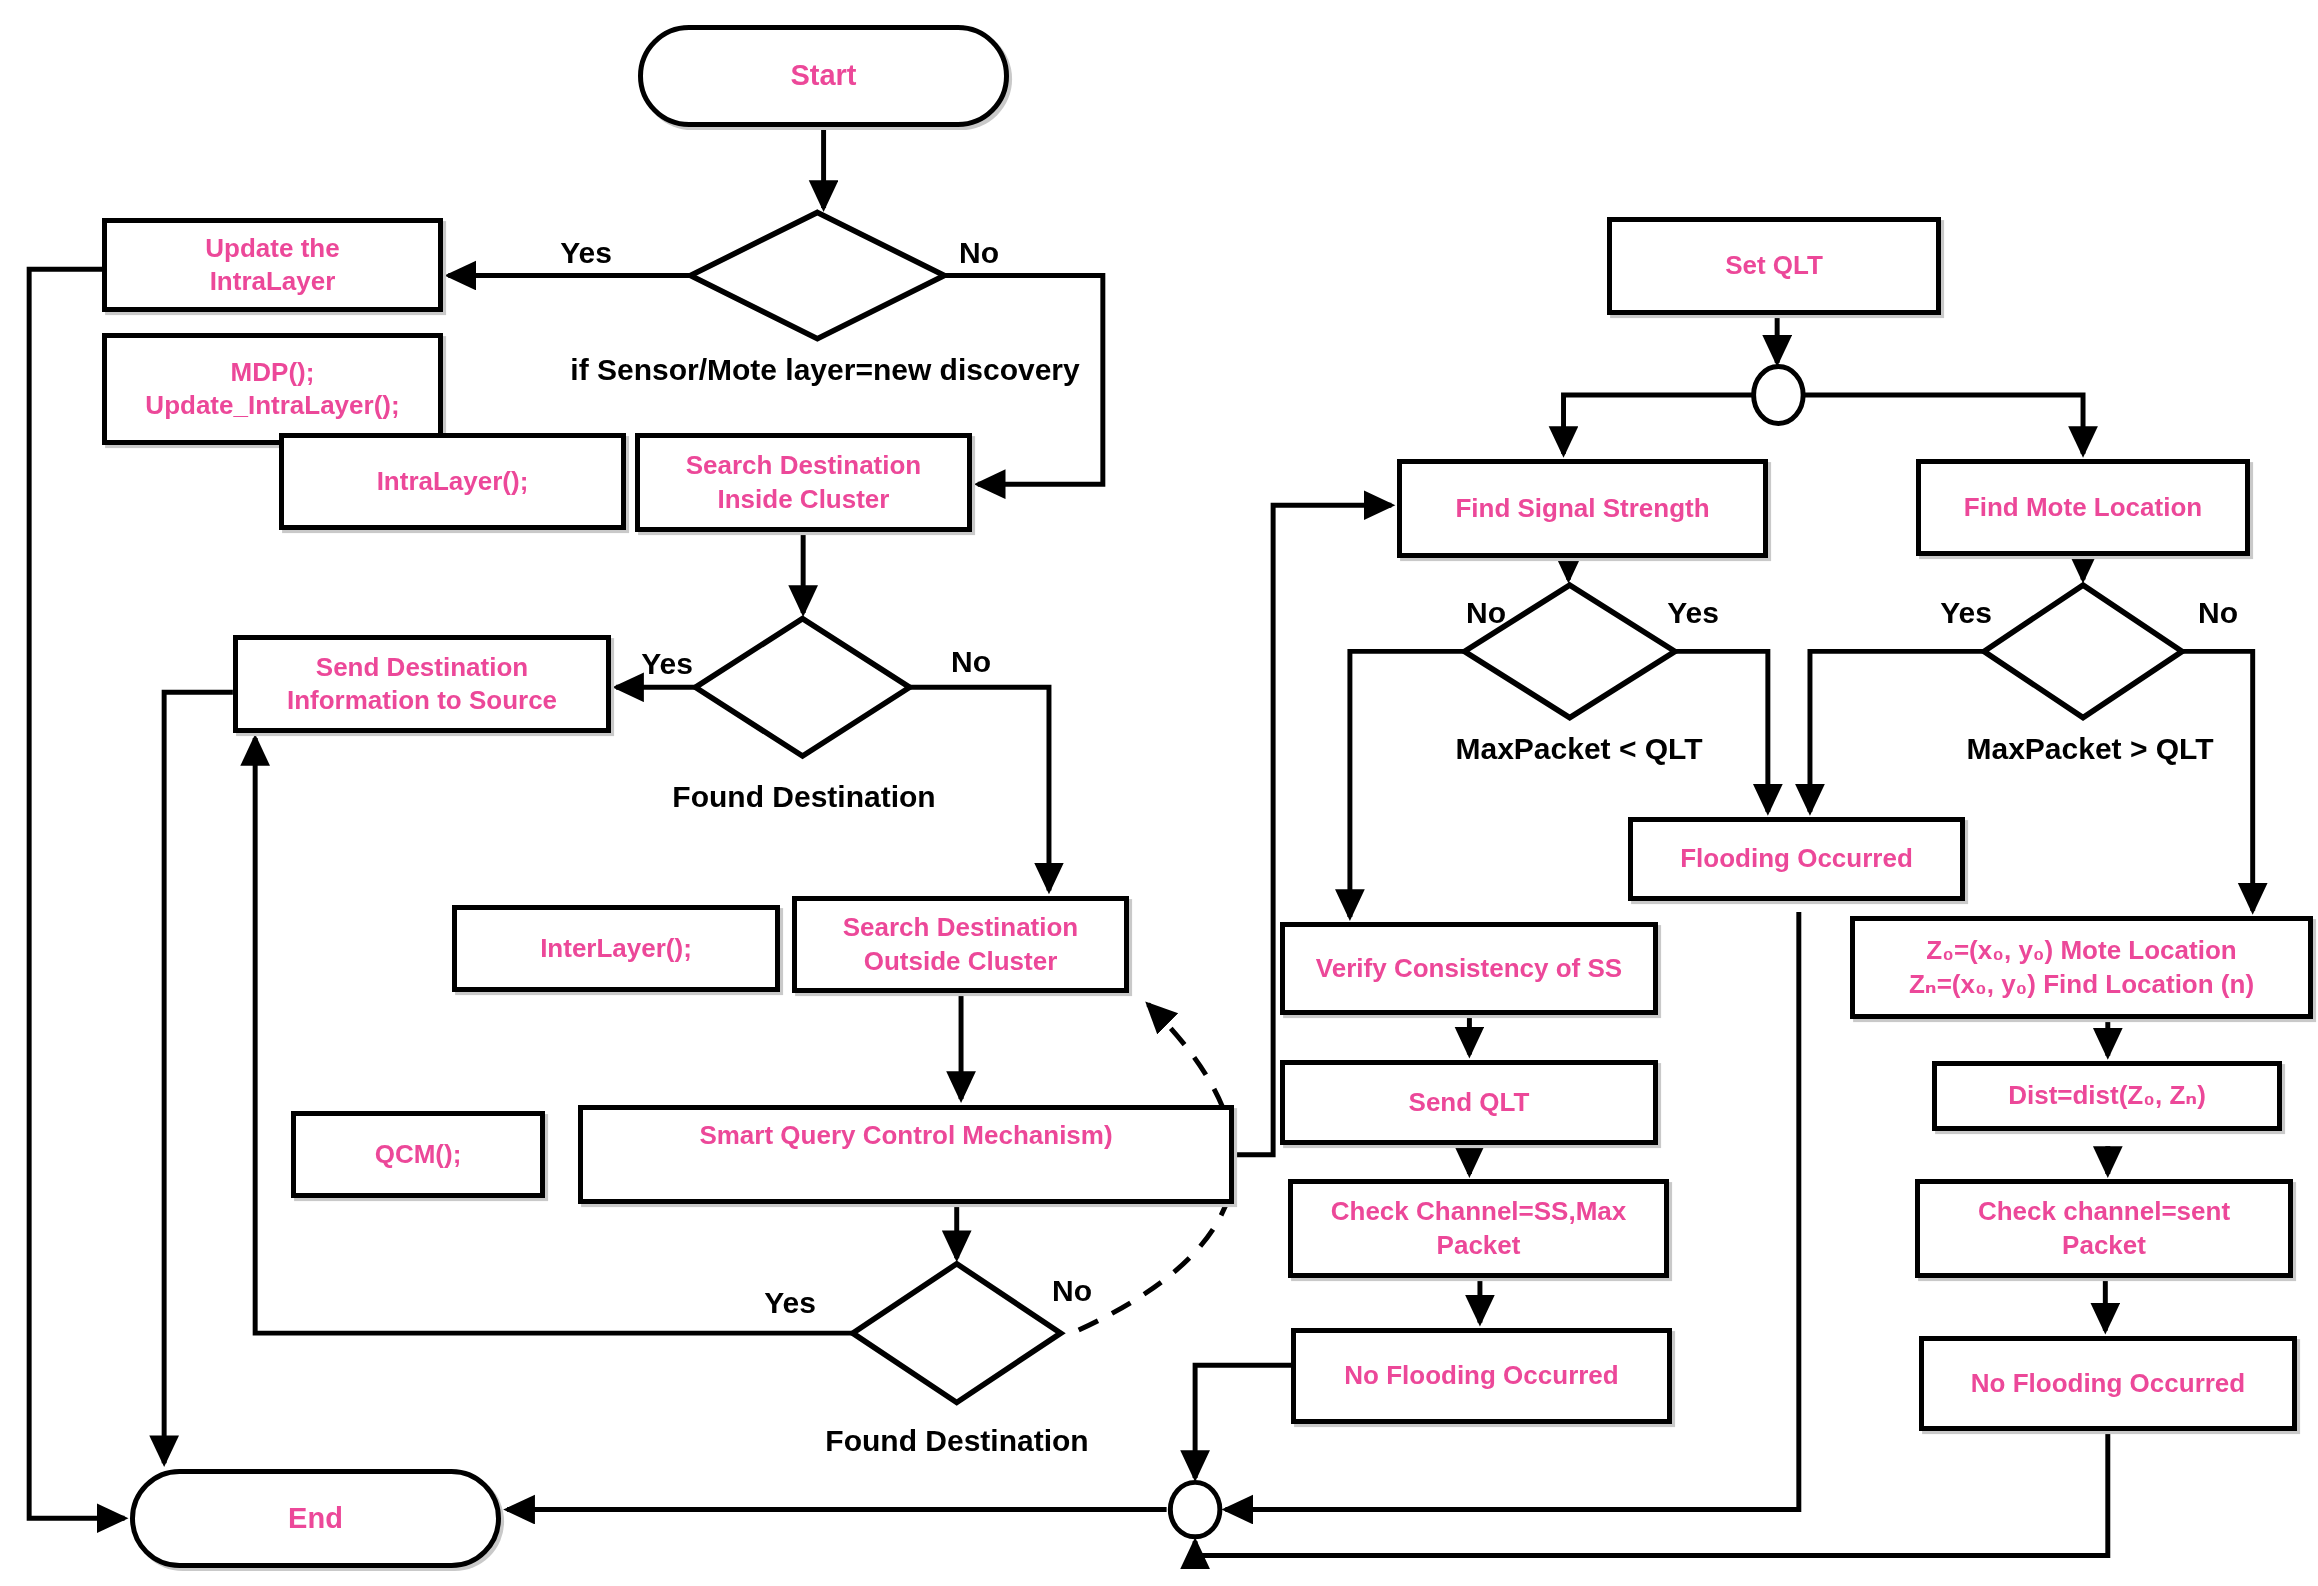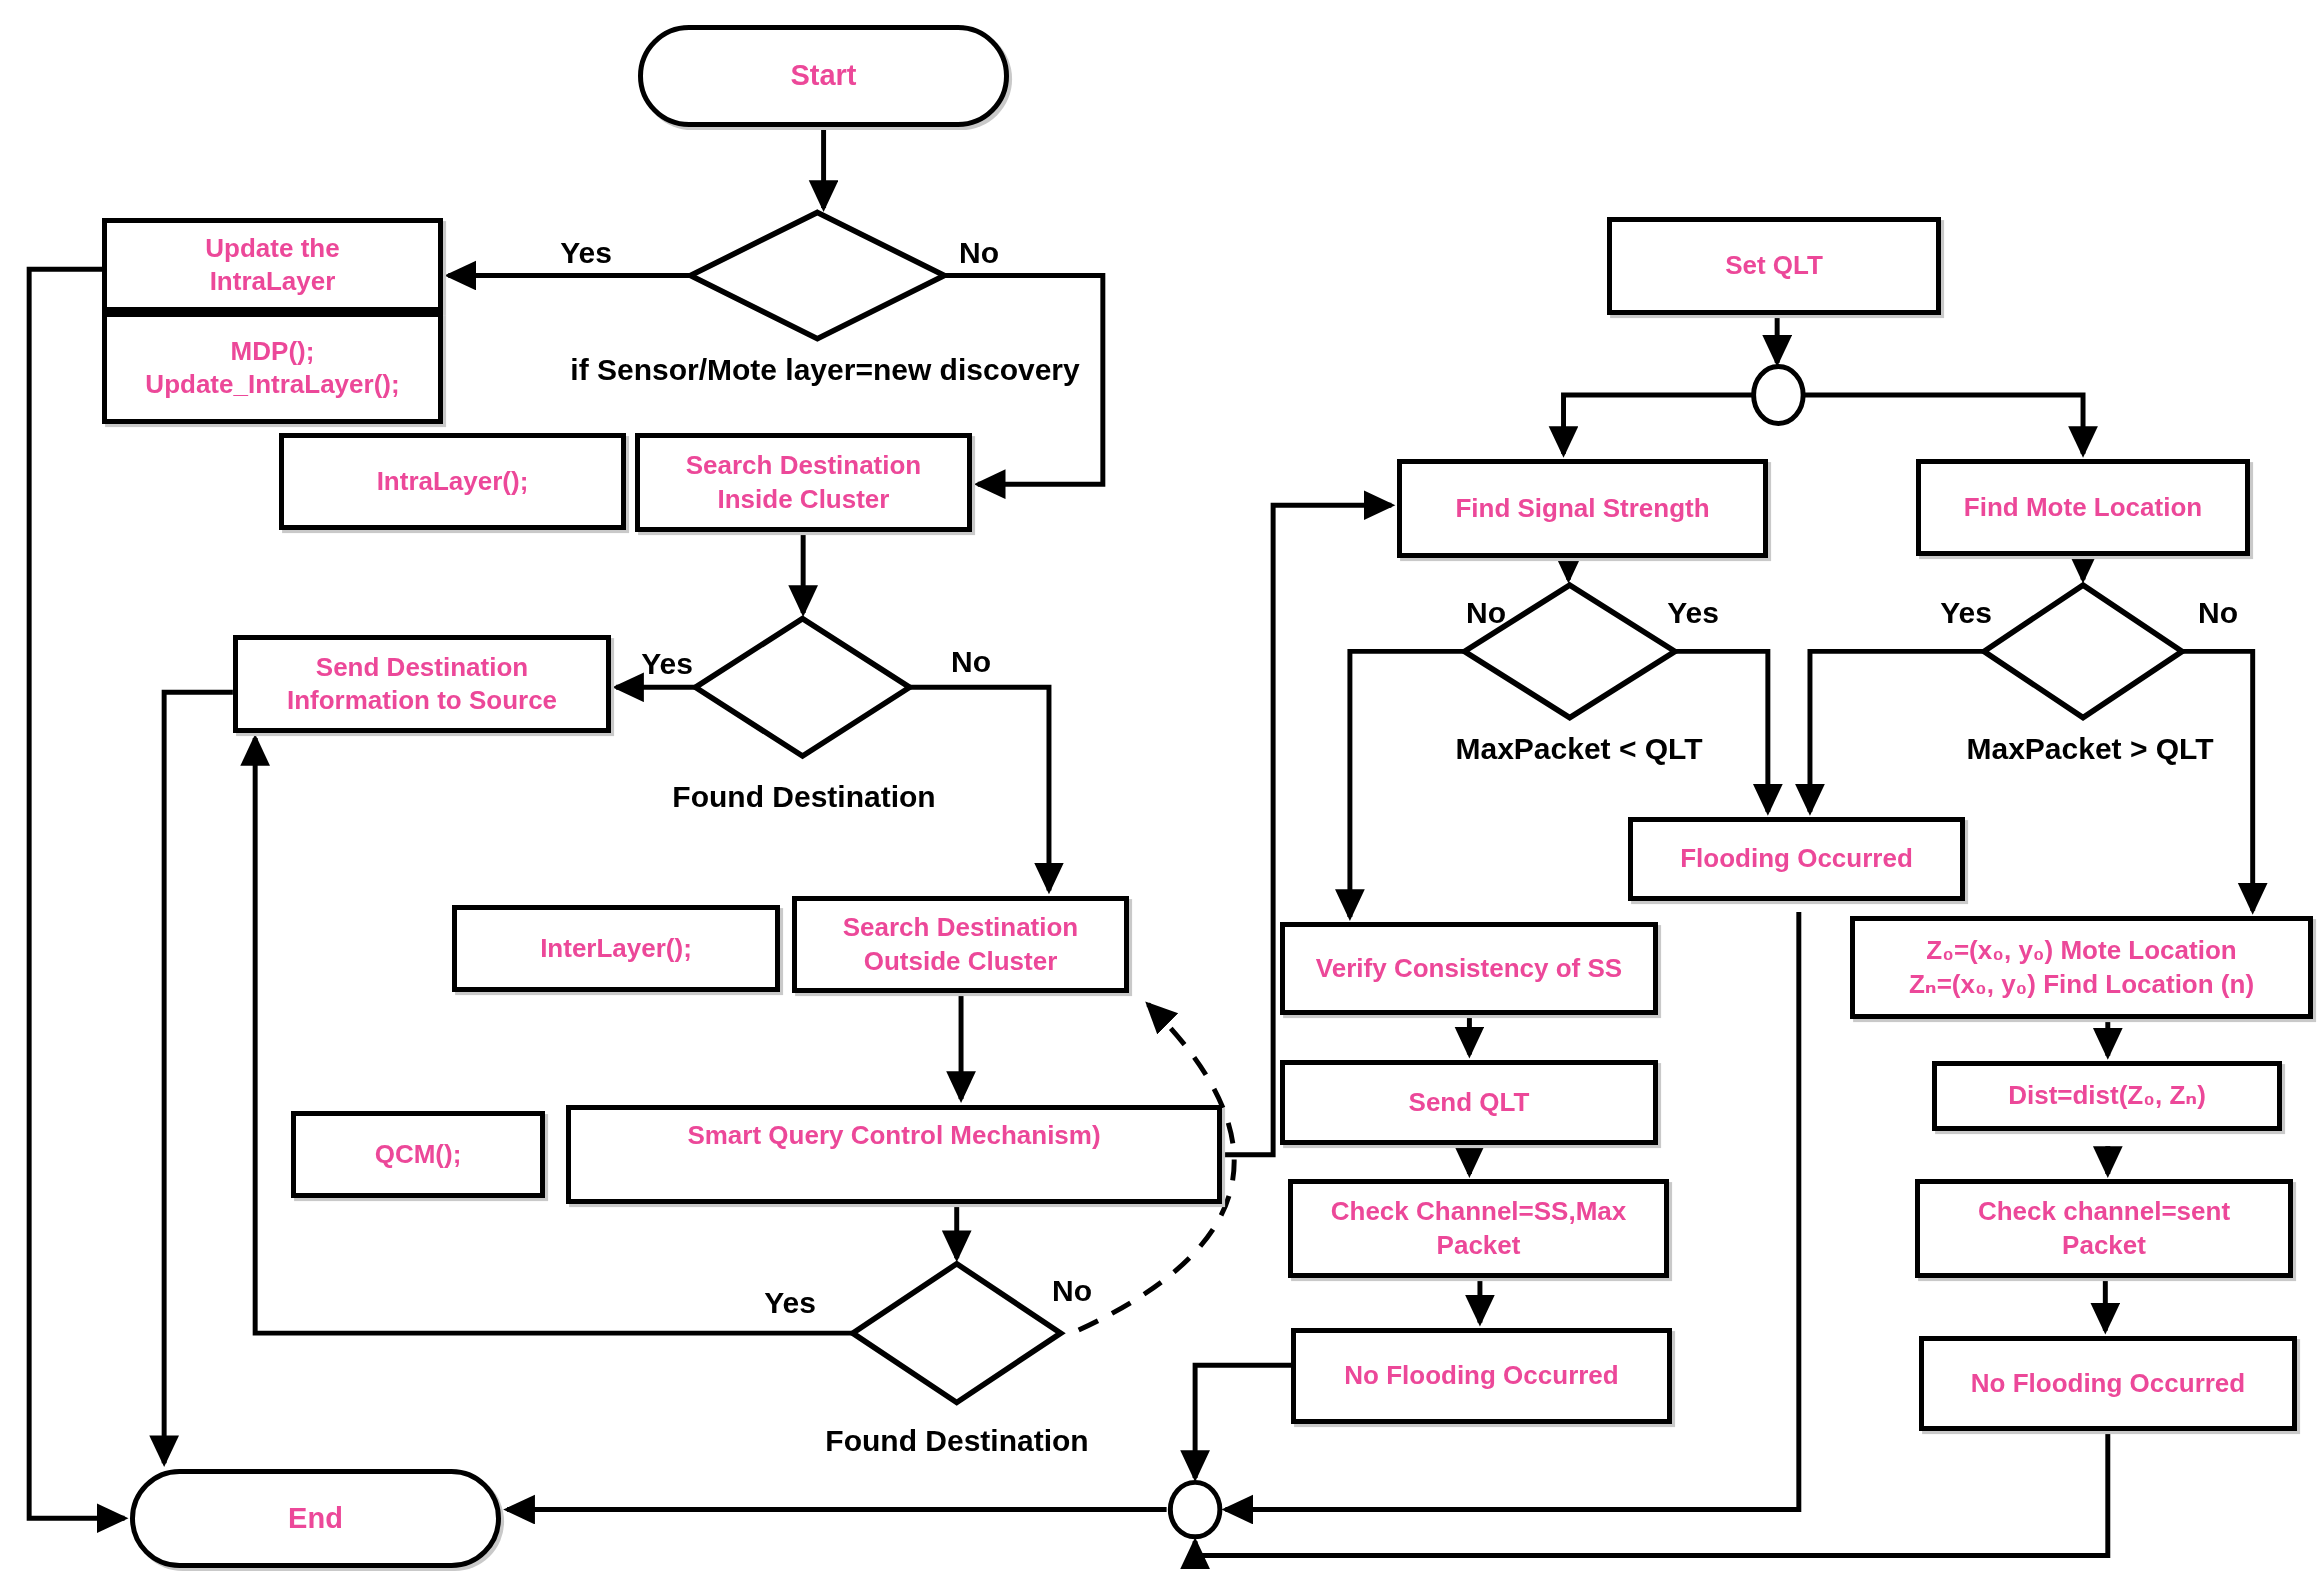--- a/index.html
+++ b/index.html
@@ -28,20 +28,21 @@
     z-index:2;
     box-shadow:3.1px 3.1px 0 #c9c9c9;
   }
   .terminator{
     border-radius:54px;
     font-size:29px;
   }
   .valign-top{
     align-items:flex-start;
     padding-top:8.7px;
+    margin-left:12px;
   }
   .flabel{
     position:absolute;
     transform:translate(-50%,-50%);
     font-weight:700;
     font-size:30px;
     white-space:nowrap;
     color:#000000;
     z-index:3;
   }
@@ -92,21 +93,21 @@
       <polygon points="1296,999 1469,1110 1296,1221 1123,1110" fill="#ffffff" stroke="#000000" stroke-width="9" stroke-linejoin="miter"></polygon>
       <polygon points="1545,2041 1713,2153 1545,2265 1377,2153" fill="#ffffff" stroke="#000000" stroke-width="9" stroke-linejoin="miter"></polygon>
       <ellipse cx="2872" cy="638" rx="40" ry="46" fill="#ffffff" stroke="#000000" stroke-width="8"></ellipse>
       <polygon points="2535,945 2705,1052 2535,1159 2365,1052" fill="#ffffff" stroke="#000000" stroke-width="9" stroke-linejoin="miter"></polygon>
       <polygon points="3364,945 3524,1052 3364,1159 3204,1052" fill="#ffffff" stroke="#000000" stroke-width="9" stroke-linejoin="miter"></polygon>
       <ellipse cx="1930" cy="2438" rx="40" ry="44" fill="#ffffff" stroke="#000000" stroke-width="8"></ellipse>
     </svg>
 <div class="node terminator" style="left: 638px; top: 25px; width: 371px; height: 102px;">Start</div>
     <div class="node" style="left: 102px; top: 218px; width: 341px; height: 94px;">Update the
 IntraLayer</div>
-    <div class="node" style="left: 102px; top: 312px; width: 341px; height: 112px;">MDP();
+    <div class="node" style="left: 102px; top: 333px; width: 341px; height: 112px;">MDP();
 Update_IntraLayer();</div>
     <div class="node" style="left: 279px; top: 433px; width: 347px; height: 97px;">IntraLayer();</div>
     <div class="node" style="left: 635px; top: 433px; width: 337px; height: 99px;">Search Destination
 Inside Cluster</div>
     <div class="node" style="left: 452px; top: 905px; width: 328px; height: 87px;">InterLayer();</div>
     <div class="node" style="left: 233px; top: 635px; width: 378px; height: 98px;">Send Destination
 Information to Source</div>
     <div class="node" style="left: 792px; top: 896px; width: 337px; height: 97px;">Search Destination
 Outside Cluster</div>
     <div class="node" style="left: 291px; top: 1111px; width: 254px; height: 87px;">QCM();</div>

